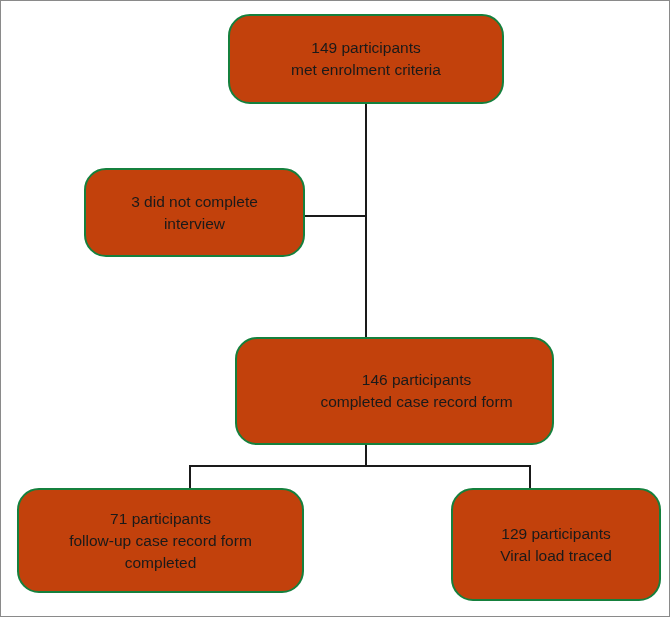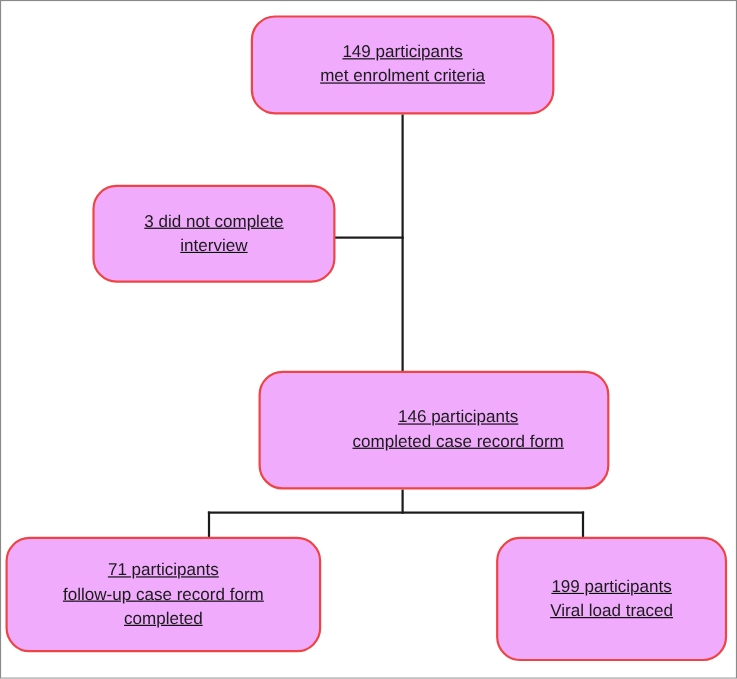--- a/index.html
+++ b/index.html
@@ -14,28 +14,27 @@
     height: 617px;
     background: #ffffff;
     border: 1px solid #8a8a8a;
     box-sizing: border-box;
     overflow: hidden;
     font-family: "Liberation Sans", sans-serif;
   }
   .flow-box {
     position: absolute;
     box-sizing: border-box;
-    border: 2px solid #ef4444;
+    border: 2px solid #15803d;
     border-radius: 22px;
-    background: #f0abfc;
+    background: #c2410c;
     display: flex;
     align-items: center;
     justify-content: center;
     z-index: 2;
-    text-decoration: underline;
   }
   .box-text {
     text-align: center;
     color: #1a1a1a;
     font-size: 15.5px;
     line-height: 1.42;
     font-family: "Liberation Sans", sans-serif;
     white-space: pre-line;
     padding: 0 10px;
   }
@@ -72,24 +71,24 @@
   <div class="flow-box" style="left:83px; top:167px; width:221px; height:89px;">
     <div class="box-text">3 did not complete
 interview</div>
   </div>
 
   <div class="flow-box" style="left:234px; top:336px; width:319px; height:108px;padding-left:44px;">
     <div class="box-text">146 participants
 completed case record form</div>
   </div>
 
-  <div class="flow-box" style="left:4px; top:487px; width:287px; height:105px;">
+  <div class="flow-box" style="left:16px; top:487px; width:287px; height:105px;">
     <div class="box-text">71 participants
 follow-up case record form
 completed</div>
   </div>
 
   <div class="flow-box" style="left:450px; top:487px; width:210px; height:113px;">
-    <div class="box-text">199 participants
+    <div class="box-text">129 participants
 Viral load traced</div>
   </div>
 
 </div>
 
 </body></html>

